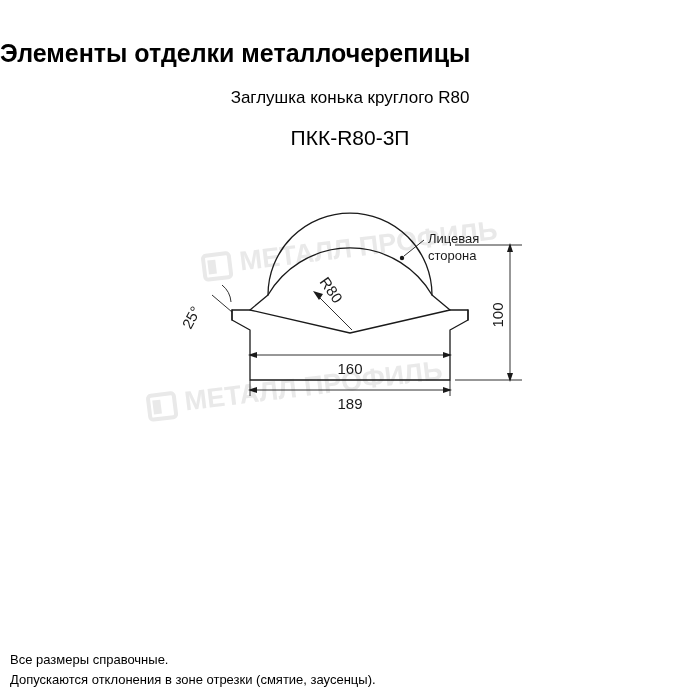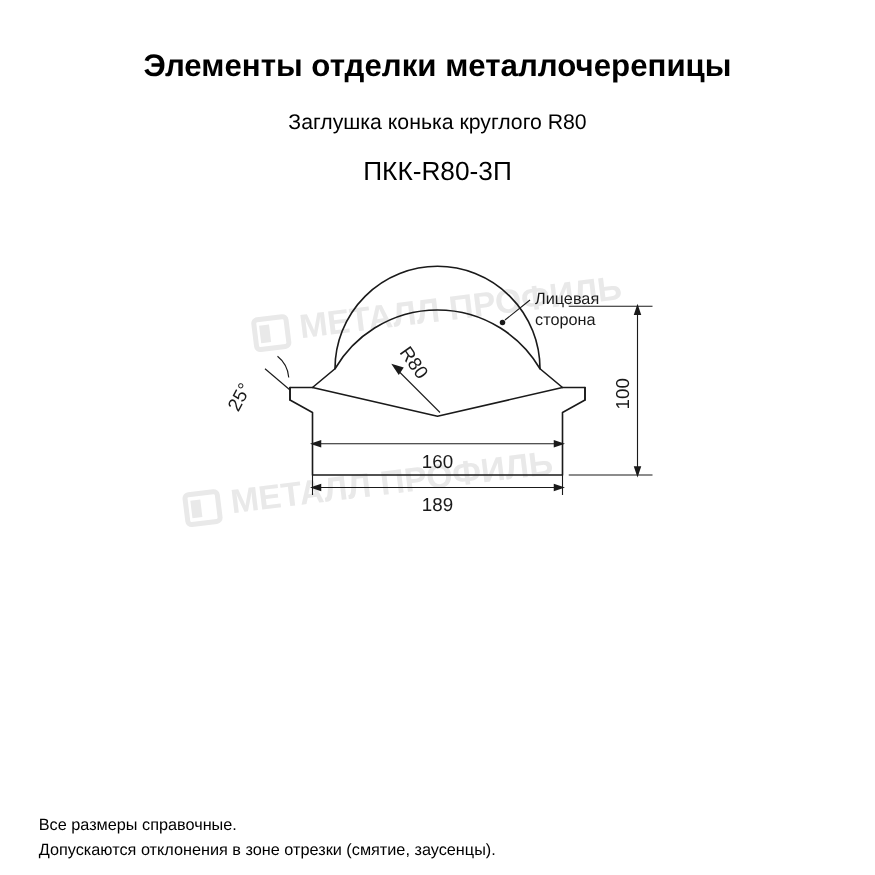--- a/index.html
+++ b/index.html
@@ -17,21 +17,21 @@
   }
   .page {
     position: absolute;
     inset: 0;
   }
   .title {
     position: absolute;
     top: 22px;
     left: 0;
     width: 700px;
-    text-align: center;
+    text-align: left;
     font-size: 25px;
     font-weight: bold;
     letter-spacing: 0px;
   }
   .subtitle {
     position: absolute;
     top: 88px;
     left: 0;
     width: 700px;
     text-align: center;
@@ -59,21 +59,20 @@
     width: 700px;
     height: 700px;
     pointer-events: none;
   }
   .footer {
     position: absolute;
     left: 10px;
     bottom: 10px;
     font-size: 13px;
     line-height: 20px;
-    margin-left: 21px;
   }
   .footer div {
     white-space: nowrap;
   }
   svg text {
     font-family: "Liberation Sans", sans-serif;
   }
 </style>
 </head>
 <body>

